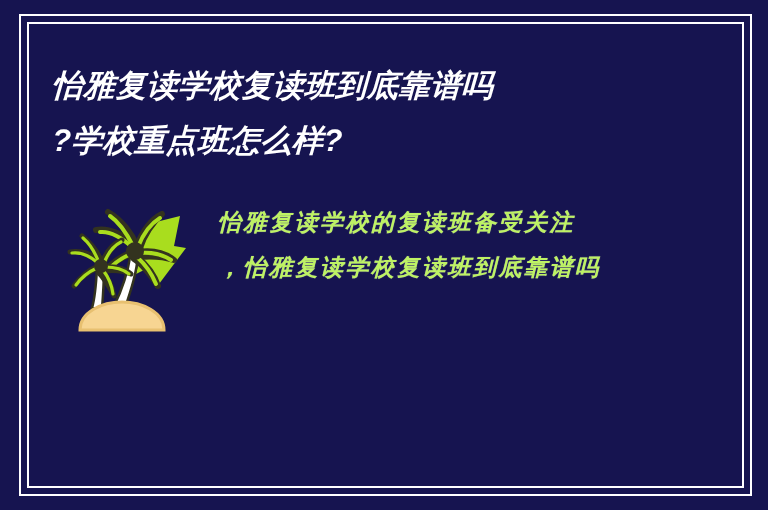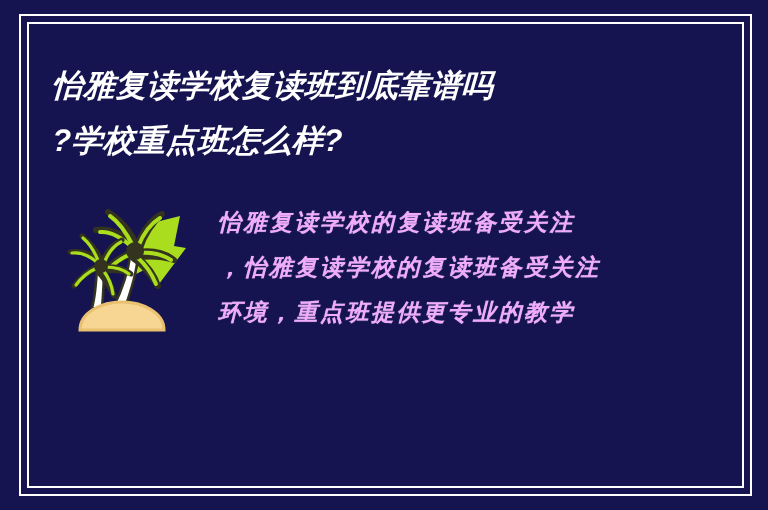--- a/index.html
+++ b/index.html
@@ -72,21 +72,21 @@
     display: block;
     width: 150px;
     height: 155px;
   }
   .body-text {
     flex: 1 1 auto;
     margin-left: 16px;
     padding-top: 4px;
   }
   .body-line {
-    color: #f0abfc;
+    color: #bef264;
     font-family: "Liberation Serif", "DejaVu Serif", serif;
     font-style: italic;
     font-size: 23px;
     font-weight: 600;
     line-height: 45px;
     letter-spacing: 2.5px;
     white-space: nowrap;
     text-shadow: 0 0 1px rgba(255,255,255,0.45);
   }
 </style>
@@ -153,19 +153,18 @@
         </g>
 
         <circle cx="49" cy="64" r="7" fill="#33331f"></circle>
 
         <path d="M28 128 C28 110 50 100 70 100 C90 100 112 110 112 128 Z" fill="#f7d592" stroke="#e8c070" stroke-width="3"></path>
       </svg>
     </div>
 
     <div class="body-text">
       <div class="body-line">怡雅复读学校的复读班备受关注</div>
-      <div class="body-line">，怡雅复读学校的复读班备受关注</div>
-      <div class="body-line">环境，重点班提供更专业的教学</div>
+      <div class="body-line">，怡雅复读学校复读班到底靠谱吗</div>
     </div>
 
   </div>
 
 </div>
 
 </body></html>

